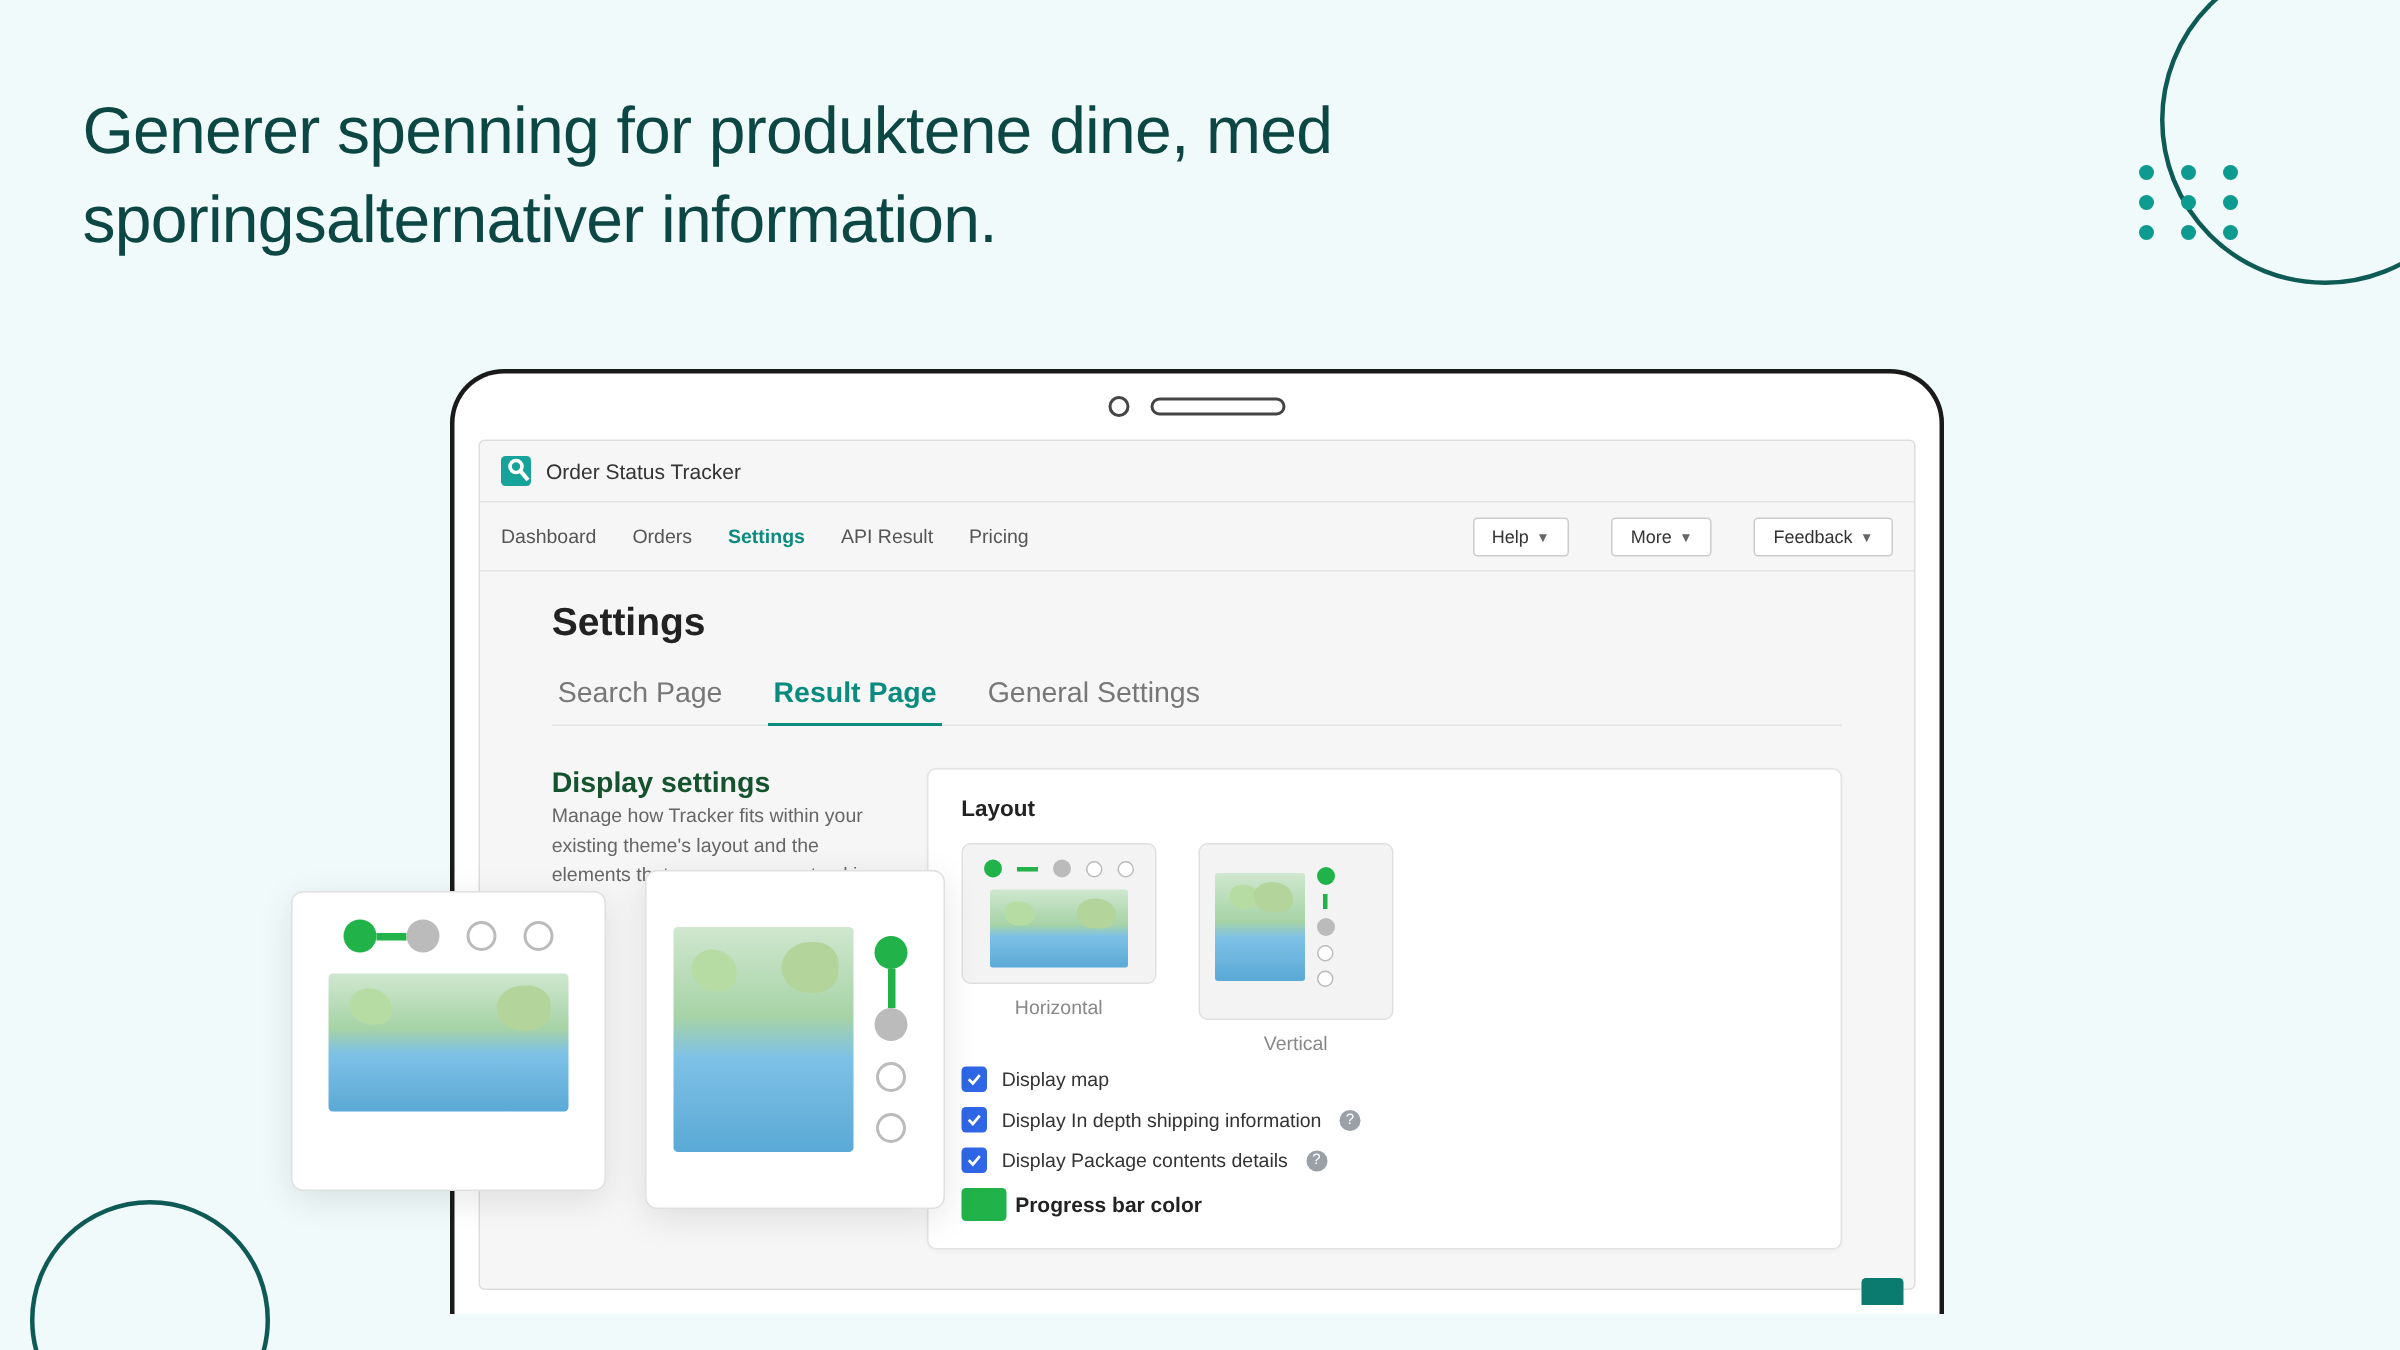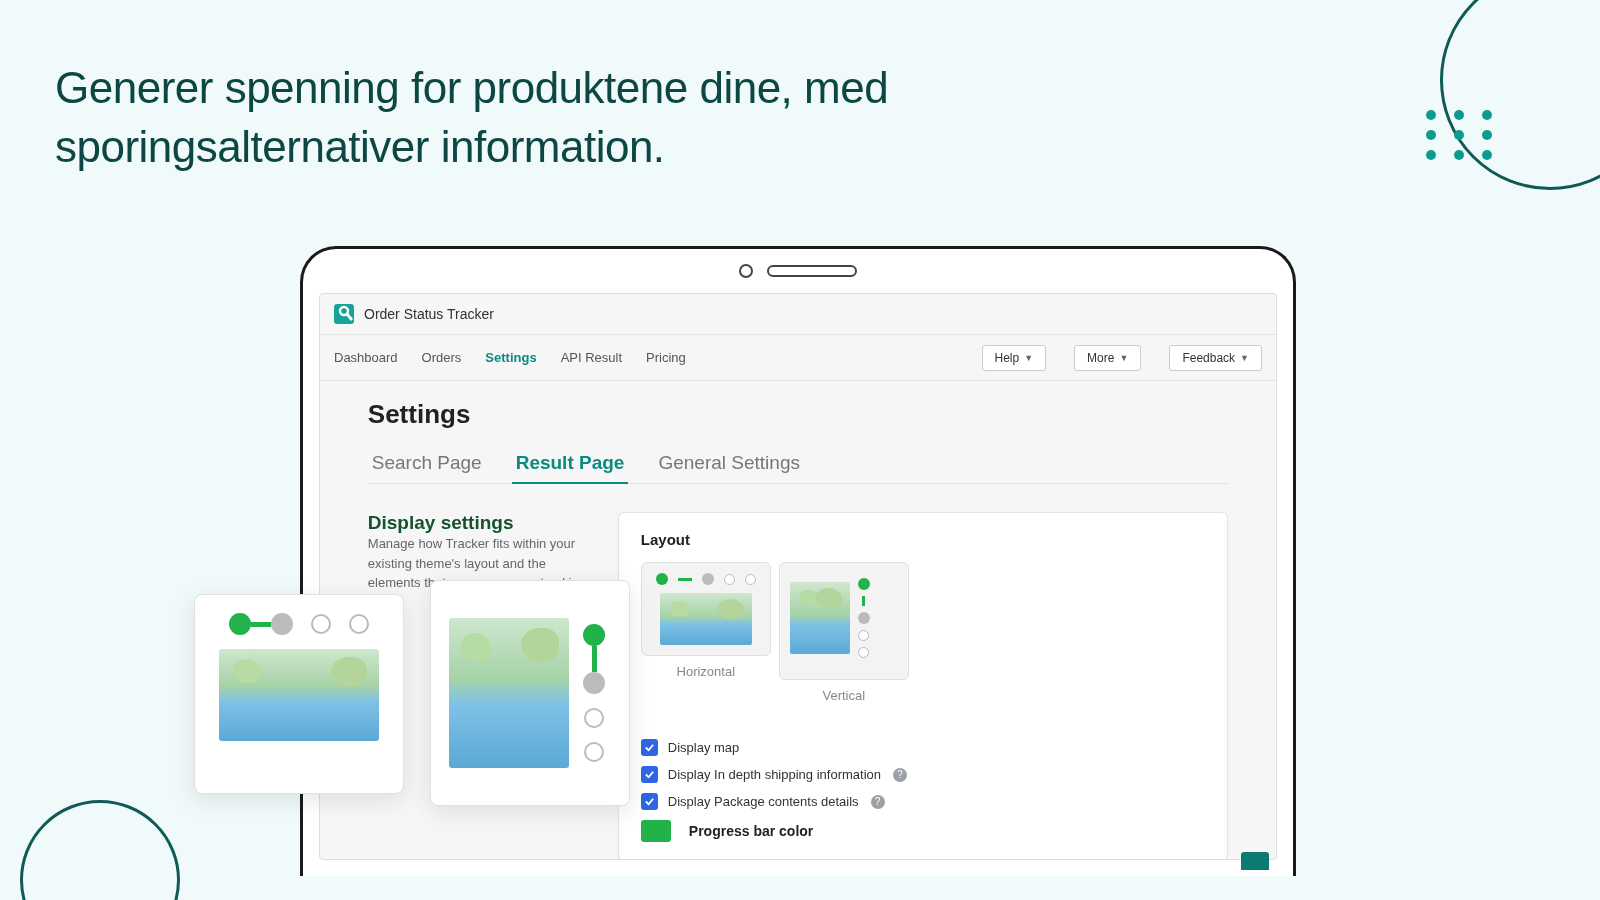--- a/index.html
+++ b/index.html
@@ -35,21 +35,21 @@
   .subtab{padding:8px 4px;font-size:19px;color:#777;cursor:pointer;}
   .subtab.active{color:#0a8b7e;font-weight:600;border-bottom:2px solid #0a8b7e;margin-bottom:-1px;}
 
   .two-col{display:flex;gap:30px;}
   .section-left{flex:0 0 220px;}
   .section-title{font-size:19px;font-weight:600;color:#14532d;margin-bottom:0;}
   .section-desc{font-size:13px;color:#666;line-height:1.5;}
 
   .panel{flex:1;background:#fff;border:1px solid #e3e3e3;border-radius:6px;padding:18px 22px;box-shadow:0 1px 3px rgba(0,0,0,0.04);}
   .panel-title{font-size:15px;font-weight:600;color:#222;margin-bottom:14px;}
-  .layout-opts{display:flex;gap:8px;margin-bottom:36px;}
+  .layout-opts{display:flex;gap:28px;margin-bottom:8px;}
   .layout-card{border:1px solid #e0e0e0;border-radius:6px;width:130px;background:#f3f3f3;padding:10px;text-align:center;cursor:pointer;}
   .layout-label{font-size:13px;color:#888;margin-top:8px;}
 
   .mini-h{display:flex;flex-direction:column;gap:8px;align-items:center;}
   .mini-bar-h{display:flex;align-items:center;gap:10px;width:100%;justify-content:center;}
   .mdot-fill{width:12px;height:12px;border-radius:50%;background:#21b24a;}
   .mline{width:14px;height:3px;background:#21b24a;}
   .mdot-gray{width:12px;height:12px;border-radius:50%;background:#bbb;}
   .mdot-emp{width:11px;height:11px;border-radius:50%;border:1.5px solid #bbb;background:#fff;}
   .mini-map{width:92px;height:52px;background:linear-gradient(180deg,#cfe7cf 0%,#a6d3a6 45%,#7ec1e6 60%,#5aa9d6 100%);border-radius:2px;position:relative;overflow:hidden;}
@@ -58,21 +58,21 @@
 
   .mini-v{display:flex;gap:8px;align-items:center;height:90px;}
   .mini-bar-v{display:flex;flex-direction:column;align-items:center;gap:6px;}
   .mlinev{width:3px;height:10px;background:#21b24a;}
 
   .check-row{display:flex;align-items:center;gap:10px;margin-bottom:10px;font-size:13px;color:#333;}
   .chk{width:17px;height:17px;background:#2e66e5;border-radius:3px;display:flex;align-items:center;justify-content:center;cursor:pointer;}
   .chk svg{width:11px;height:11px;}
   .help-ic{width:14px;height:14px;border-radius:50%;background:#9aa0a6;color:#fff;font-size:10px;display:inline-flex;align-items:center;justify-content:center;margin-left:2px;}
 
-  .color-row{display:flex;align-items:center;gap:18px;margin-top:10px;}
+  .color-row{display:flex;align-items:center;gap:6px;margin-top:10px;}
   .swatch{width:30px;height:22px;background:#21b24a;border-radius:3px;}
   .color-label{font-size:14px;font-weight:600;color:#222;}
 
   
   .preview-card{position:absolute;background:#fff;border:1px solid #e0e0e0;border-radius:8px;box-shadow:0 6px 24px rgba(0,0,0,0.10);padding:18px;}
   .preview-card.large{left:430px;top:580px;width:200px;height:226px;display:flex;gap:14px;align-items:center;}
   .preview-card.small{left:194px;top:594px;width:210px;height:200px;display:flex;flex-direction:column;gap:14px;align-items:center;}
 
   .big-map{width:120px;height:150px;background:linear-gradient(180deg,#cfe7cf 0%,#a6d3a6 40%,#7ec1e6 58%,#5aa9d6 100%);border-radius:3px;position:relative;overflow:hidden;}
   .big-map::before{content:"";position:absolute;top:15px;left:12px;width:30px;height:28px;background:#b7dca3;border-radius:50% 60% 40% 60%;}

